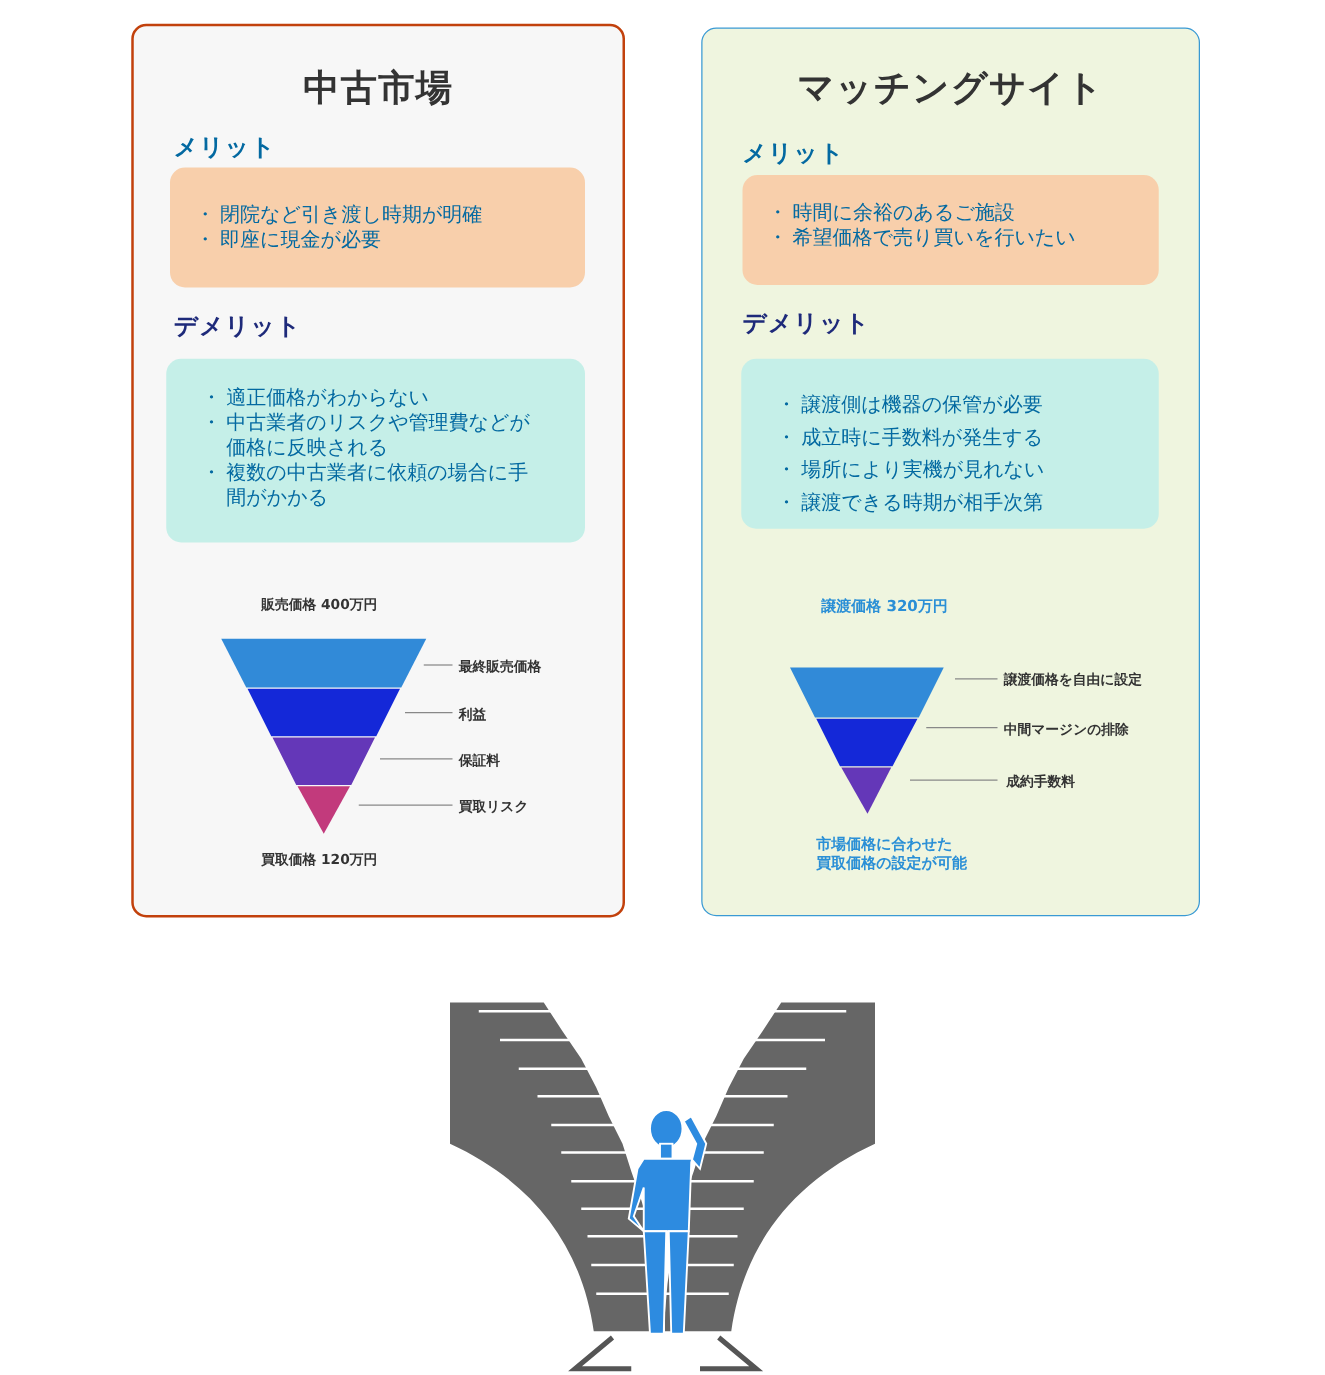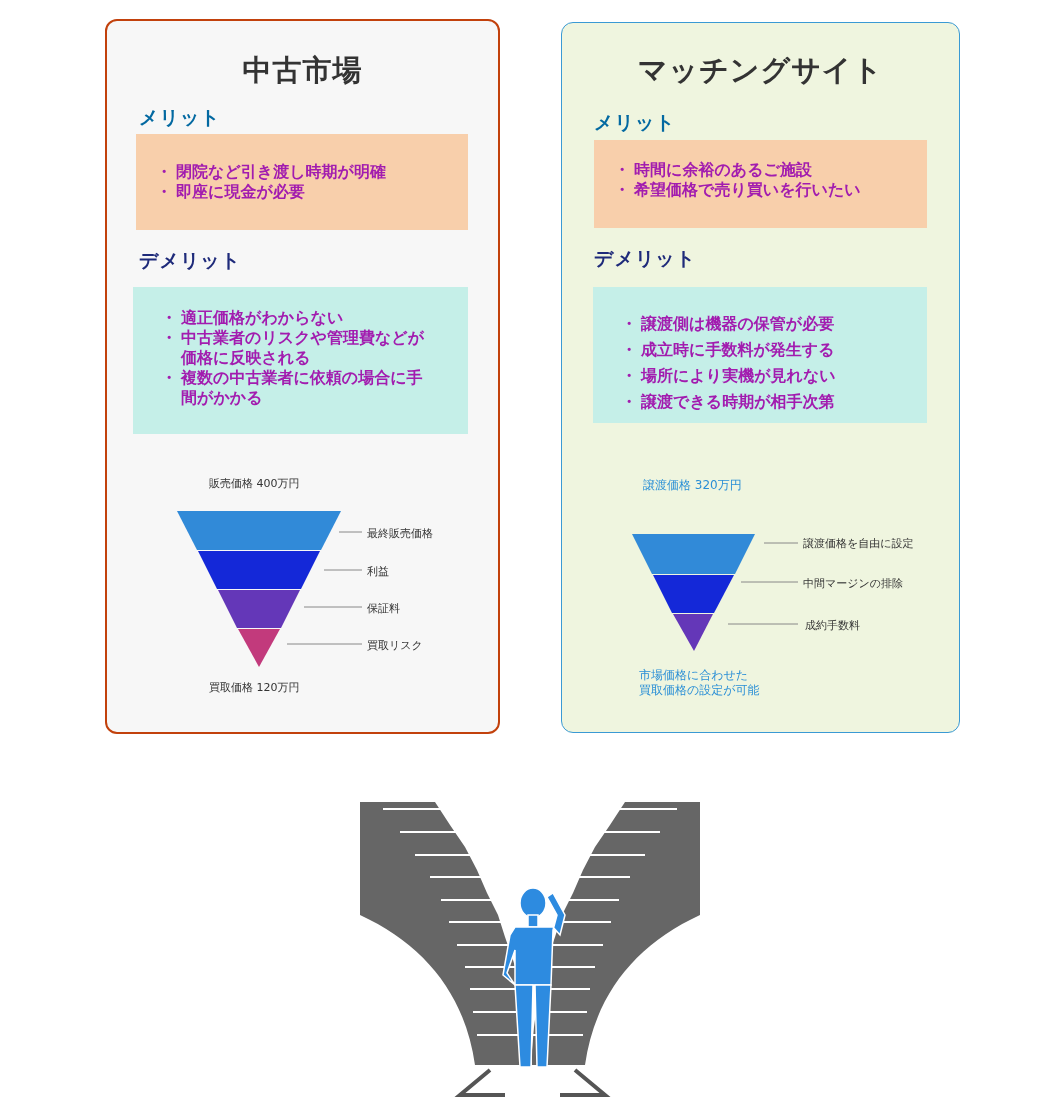--- a/index.html
+++ b/index.html
@@ -17,31 +17,31 @@
   .card-title {
     position: absolute; left: 0; right: 0; text-align: center;
     font-weight: bold; font-size: 29px; color: #333333; letter-spacing: 1px;
   }
   .section-label {
     position: absolute; font-weight: bold; font-size: 19px; letter-spacing: 1px;
   }
   .merit-label { color: #0369a1; }
   .demerit-label { color: #1e2a7a; }
   .box {
-    position: absolute; box-sizing: border-box; border-radius: 0;
-    font-weight: bold; font-size: 16px; color: #a21caf;
+    position: absolute; box-sizing: border-box; border-radius: 12px;
+    font-weight: normal; font-size: 16px; color: #0369a1;
   }
   .box-merit { background: #f8cfab; }
   .box-demerit { background: #c5efe8; }
   .box ul { list-style: none; margin: 0; padding: 0; }
   .box li { position: relative; padding-left: 16px; }
   .box li::before { content: "・"; position: absolute; left: -4px; }
   .funnel-svg { position: absolute; left: 0; top: 0; }
-  .funnel-text { position: absolute; font-weight: normal; font-size: 11px; color: #333333; white-space: nowrap; }
-  .funnel-text.blue { color: #2a8fd6; font-size: 12px; }
+  .funnel-text { position: absolute; font-weight: bold; font-size: 11px; color: #333333; white-space: nowrap; }
+  .funnel-text.blue { color: #2a8fd6; font-size: 12px; margin-left: 14px; }
   .illustration { position: absolute; left: 355px; top: 795px; }
 </style>
 </head>
 <body>
 
 <div class="card card-left">
   <div class="card-title" style="top:30px;">中古市場</div>
   <div class="section-label merit-label" style="left:32px; top:84px;">メリット</div>
   <div class="box box-merit" style="left:29px; top:113px; width:332px; height:96px; padding:28px 0 0 24px; line-height:20px;">
     <ul>

